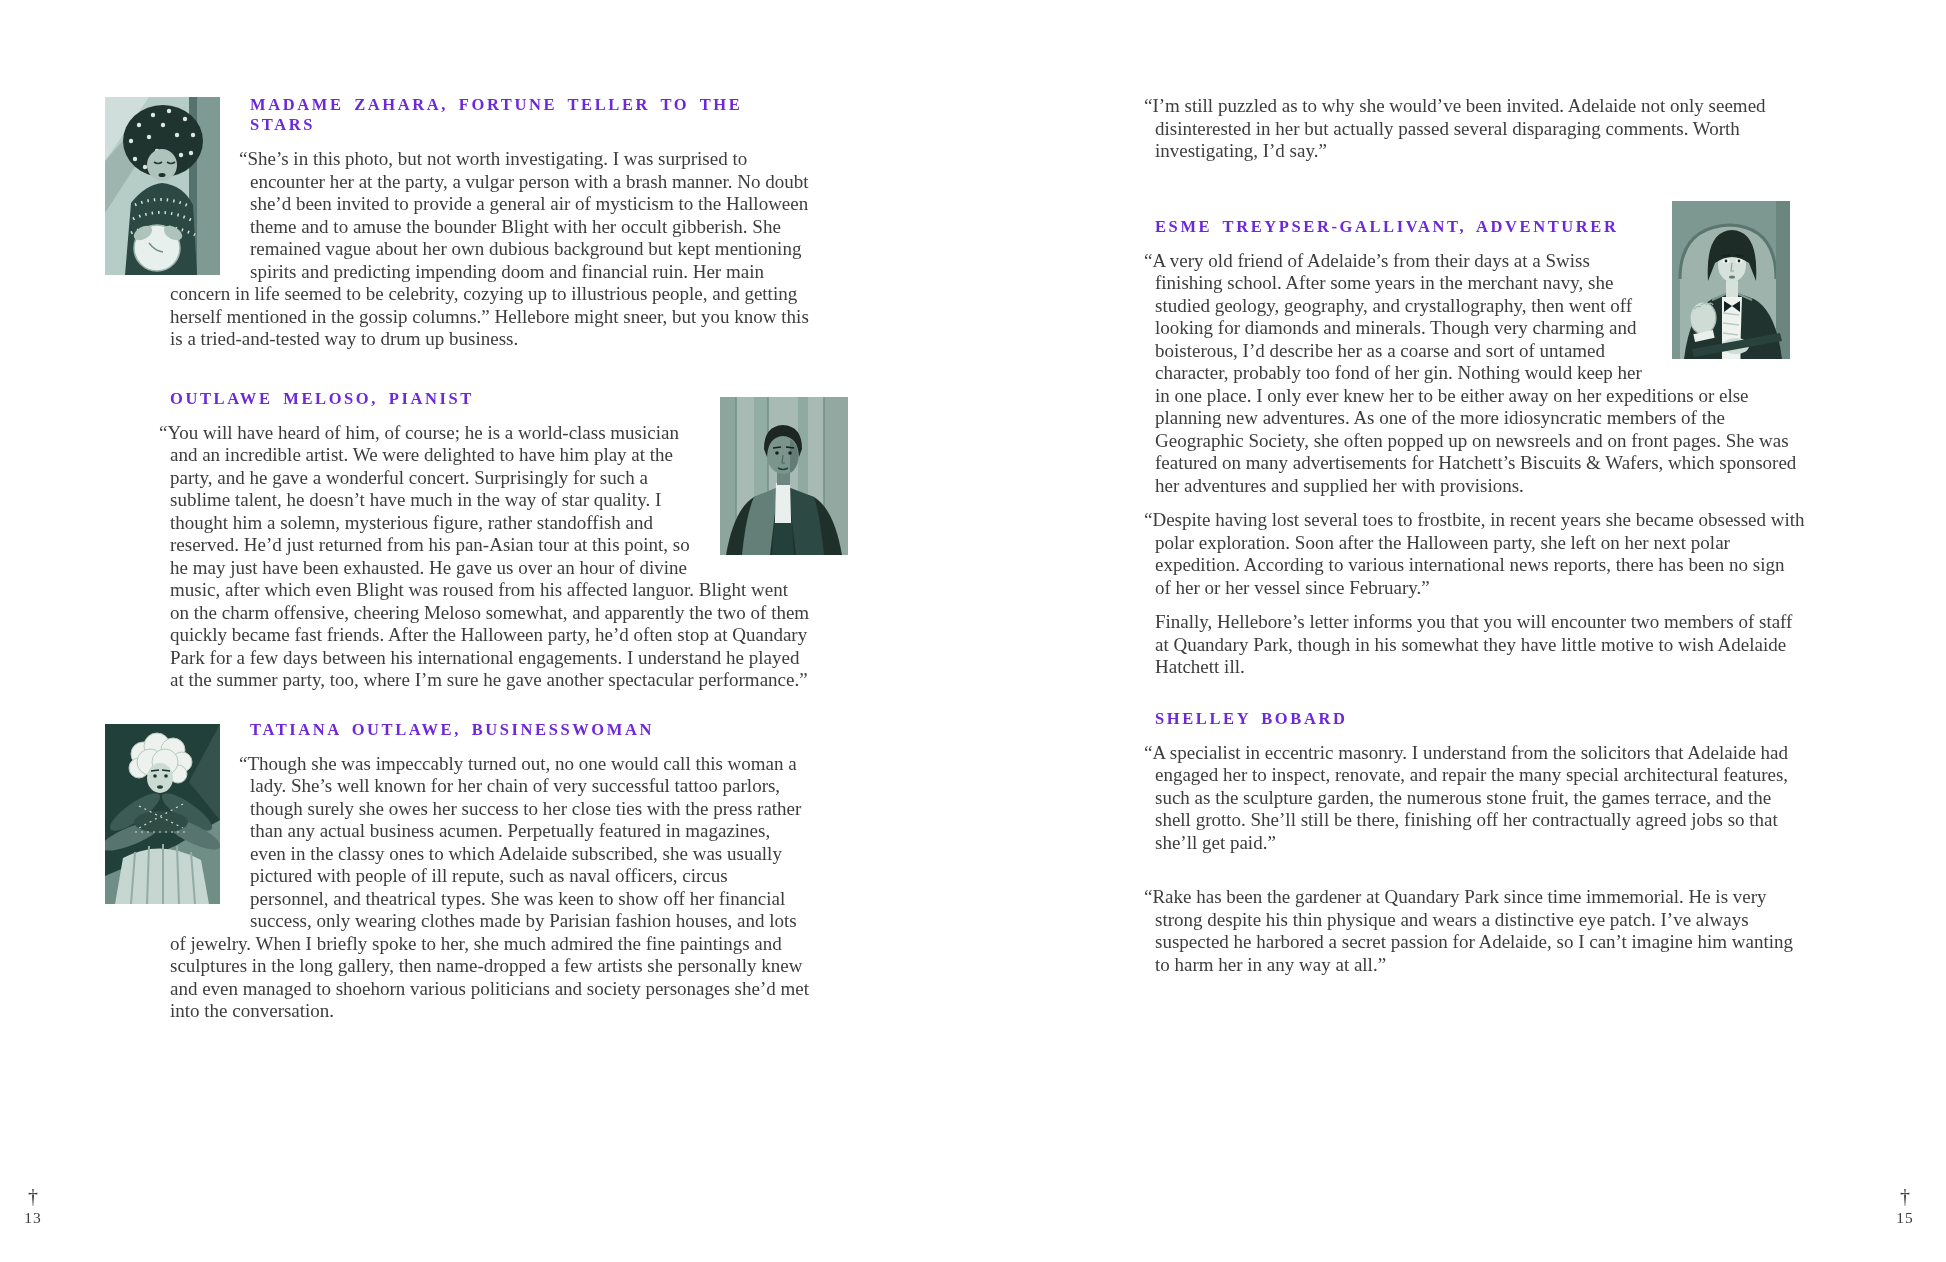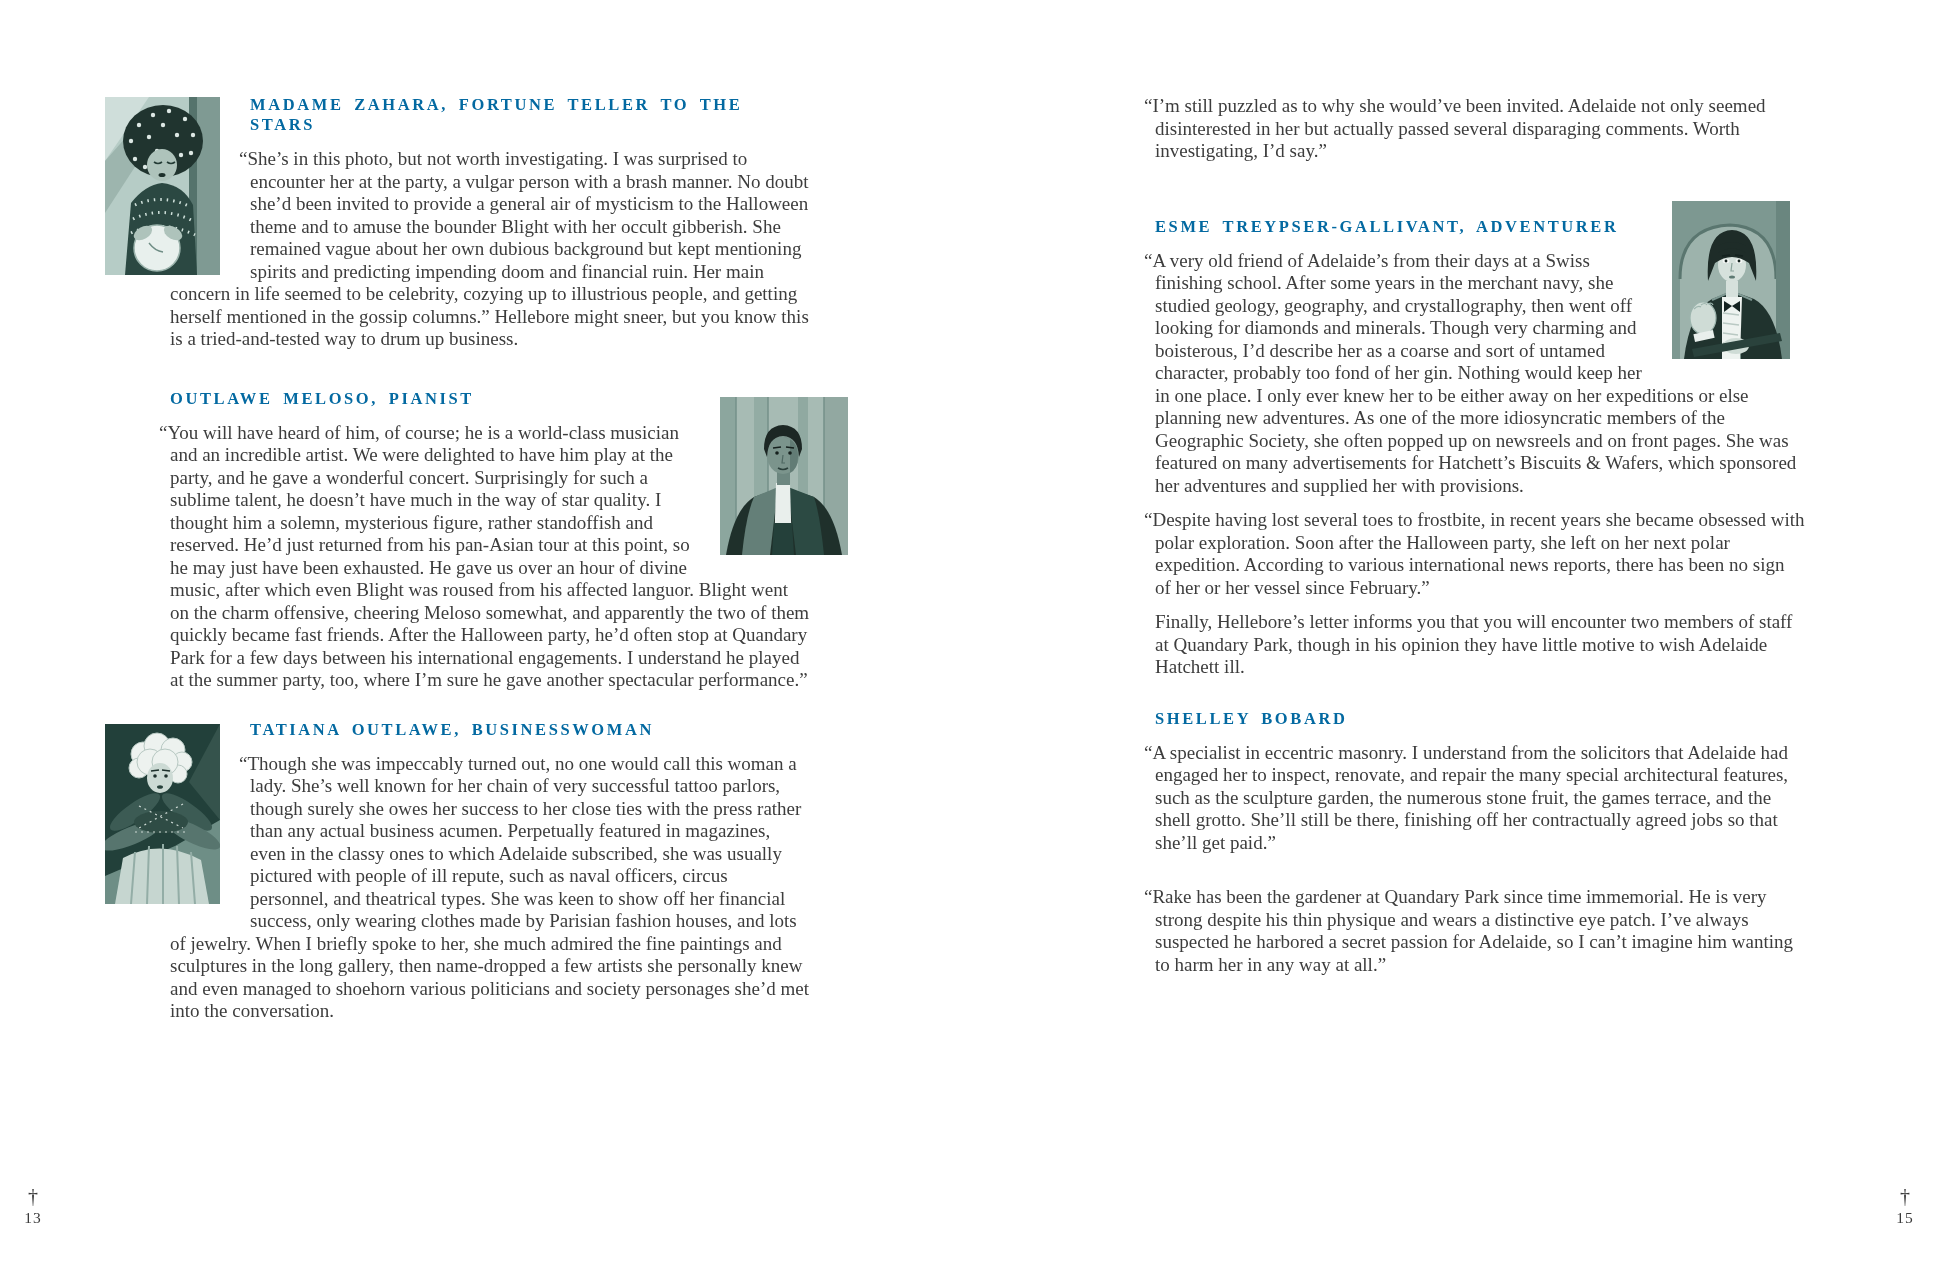--- a/index.html
+++ b/index.html
@@ -6,21 +6,21 @@
   .spread {
     position:relative; width:1946px; height:1262px; background:#ffffff;
     font-family:"Liberation Serif","DejaVu Serif",serif; color:#3d3d3d; overflow:hidden;
   }
   .page { position:absolute; top:95px; }
   .page-left  { left:170px; width:640px; }
   .page-right { left:1155px; width:650px; }
 
   h3.char-heading {
     font-size:16.5px; font-weight:bold; letter-spacing:2.6px; word-spacing:4px;
-    color:#0369a1; margin:0 0 13px 0;
+    color:#6d28d9; margin:0 0 13px 0;
   }
   p.body {
     font-size:19px; line-height:22.5px; margin:0 0 12px 0; text-align:left;
   }
   p.hang { text-indent:-11px; }
 
   section { zoom:1; }
   section::after { content:""; display:block; clear:both; }
 
   .sec-meloso  { margin-top:26px; }
@@ -194,21 +194,21 @@
           <rect x="22" y="131" width="20" height="8" fill="#e9efec" transform="rotate(-12 32 135)"></rect>
           <ellipse cx="64" cy="145" rx="13" ry="8" fill="#cfdcd6"></ellipse>
           <path d="M20,148 L108,132 L110,140 L22,156 Z" fill="#2a423c"></path>
         </svg>
       </span>
       <h3 class="char-heading">ESME TREYPSER-GALLIVANT, ADVENTURER</h3>
       <p class="body hang">“A very old friend of Adelaide’s from their days at a Swiss finishing school. After some years in the merchant navy, she studied geology, geography, and crystallography, then went off looking for diamonds and minerals. Though very charming and boisterous, I’d describe her as a coarse and sort of untamed character, probably too fond of her gin. Nothing would keep her in one place. I only ever knew her to be either away on her expeditions or else planning new adventures. As one of the more idiosyncratic members of the Geographic Society, she often popped up on newsreels and on front pages. She was featured on many advertisements for Hatchett’s Biscuits &amp; Wafers, which sponsored her adventures and supplied her with provisions.</p>
       <p class="body hang">“Despite having lost several toes to frostbite, in recent years she became obsessed with polar exploration. Soon after the Halloween party, she left on her next polar expedition. According to various international news reports, there has been no sign of her or her vessel since February.”</p>
     </section>
 
-    <p class="body">Finally, Hellebore’s letter informs you that you will encounter two members of staff at Quandary Park, though in his opinion they have little motive to wish Adelaide Hatchett ill.</p>
+    <p class="body">Finally, Hellebore’s letter informs you that you will encounter two members of staff at Quandary Park, though in his somewhat they have little motive to wish Adelaide Hatchett ill.</p>
 
     <section class="sec-shelley">
       <h3 class="char-heading">SHELLEY BOBARD</h3>
       <p class="body hang">“A specialist in eccentric masonry. I understand from the solicitors that Adelaide had engaged her to inspect, renovate, and repair the many special architectural features, such as the sculpture garden, the numerous stone fruit, the games terrace, and the shell grotto. She’ll still be there, finishing off her contractually agreed jobs so that she’ll get paid.”</p>
     </section>
 
     <section class="sec-edmund">
       <p class="body hang">“Rake has been the gardener at Quandary Park since time immemorial. He is very strong despite his thin physique and wears a distinctive eye patch. I’ve always suspected he harbored a secret passion for Adelaide, so I can’t imagine him wanting to harm her in any way at all.”</p>
     </section>
 

